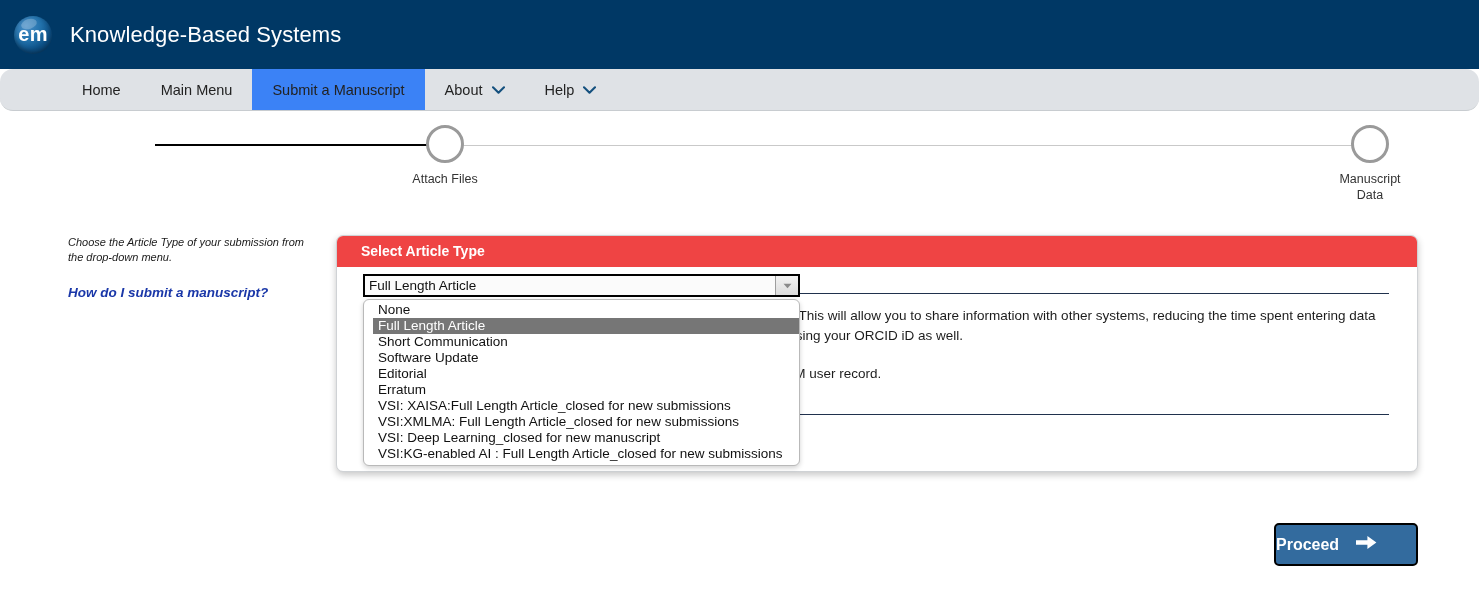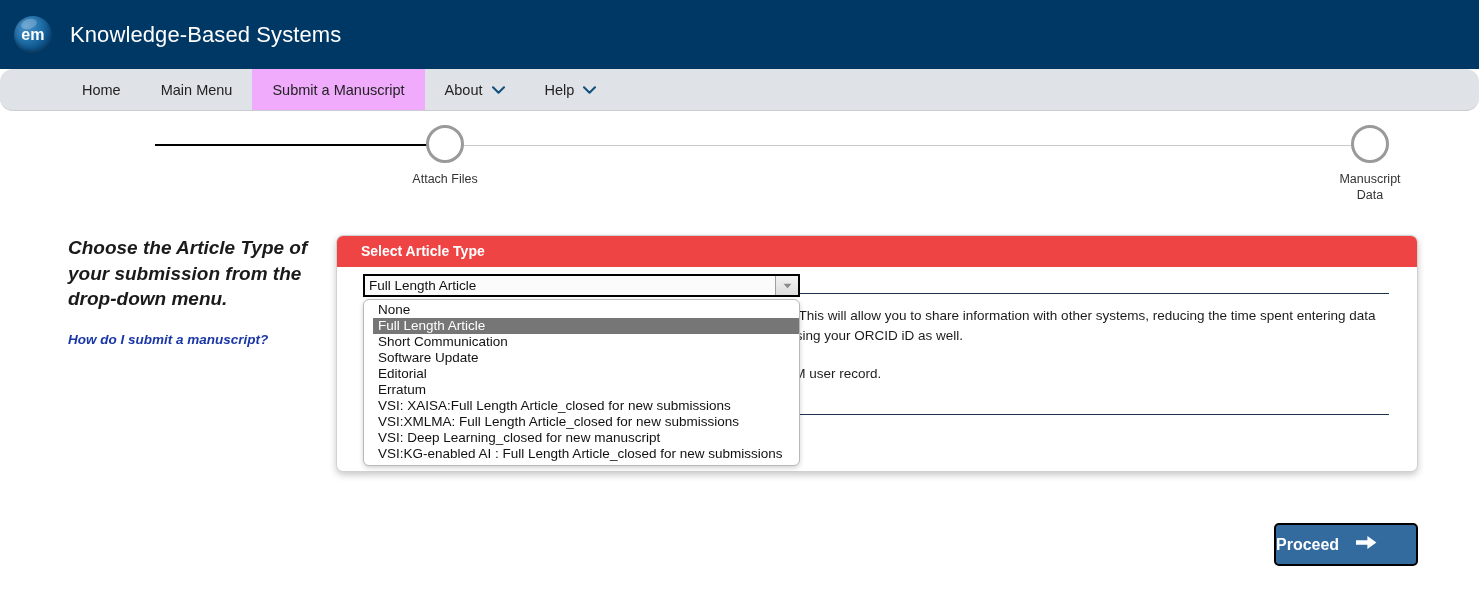--- a/index.html
+++ b/index.html
@@ -42,21 +42,21 @@
     background: rgba(255,255,255,.22);
     transform: rotate(-18deg);
   }
   .em-logo-text {
     position: absolute;
     inset: 0;
     display: flex;
     align-items: center;
     justify-content: center;
     color: #ffffff;
-    font-size: 16px;
+    font-size: 20px;
     font-weight: bold;
     letter-spacing: .2px;
     z-index: 2;
   }
   .journal-title {
     color: #ffffff;
     font-size: 22px;
     margin-left: 18px;
     letter-spacing: .1px;
   }
@@ -75,21 +75,21 @@
   .nav-item {
     display: flex;
     align-items: center;
     padding: 0 20px;
     font-size: 14.5px;
     color: #222222;
     cursor: pointer;
     white-space: nowrap;
   }
   .nav-item.active {
-    background: #f0abfc;
+    background: #3b82f6;
   }
   .caret {
     margin-left: 9px;
     display: inline-block;
     line-height: 0;
   }
 
   
   .stepper {
     position: relative;
@@ -150,23 +150,23 @@
     position: relative;
     padding: 0 30px;
   }
   .left-col {
     position: absolute;
     left: 68px;
     top: 0;
     width: 248px;
   }
   .hint-text {
-    font-size: 19px;
+    font-size: 11px;
     font-style: italic;
-    font-weight: bold;
+    font-weight: normal;
     color: #1a1a1a;
     line-height: 1.35;
   }
   .hint-link {
     display: block;
     margin-top: 20px;
     font-size: 13.5px;
     font-style: italic;
     font-weight: bold;
     color: #1a37a8;

